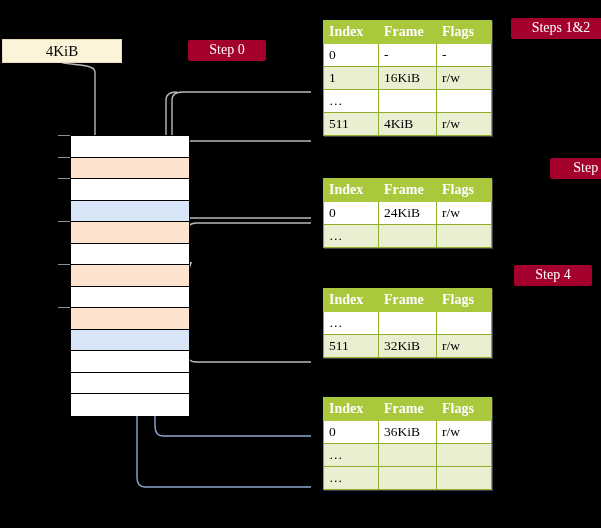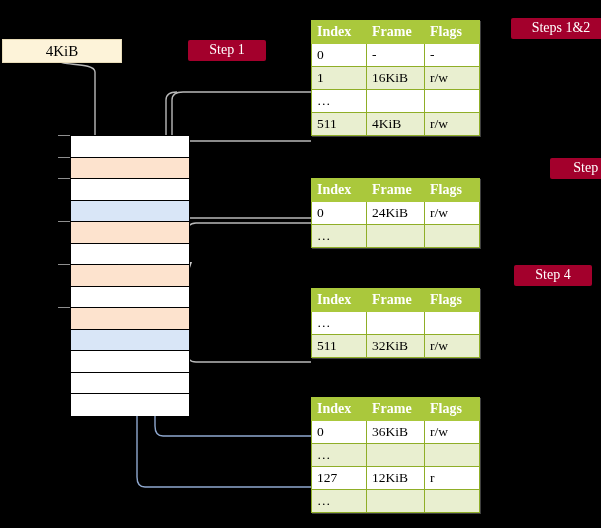--- a/index.html
+++ b/index.html
@@ -56,20 +56,21 @@
     width:12px;left:58px;
   }
 
   
   .ptable{
     position:absolute;
     border-collapse:collapse;
     font-size:13.5px;
     background:#1d4ed8;
     box-shadow:1px 1px 0 rgba(255,255,255,.25);
+    margin-left:12px;
   }
   .ptable td,.ptable th{
     border:1px solid #8fae27;
     padding:1px 5px;
     height:23px;
     box-sizing:border-box;
     text-align:left;
     font-weight:normal;
     white-space:nowrap;
   }
@@ -253,34 +254,29 @@
           <tr class="plain">
             <td class="col-index">0</td>
             <td class="col-frame">36KiB</td>
             <td class="col-flags">r/w</td>
           </tr>
           <tr class="alt">
             <td class="col-index">…</td>
             <td class="col-frame"></td>
             <td class="col-flags"></td>
           </tr>
-          <tr class="plain">
-            <td class="col-index">127</td>
-            <td class="col-frame">12KiB</td>
-            <td class="col-flags">r</td>
-          </tr>
           <tr class="alt">
             <td class="col-index">…</td>
             <td class="col-frame"></td>
             <td class="col-flags"></td>
           </tr>
         </tbody>
       </table>
     </div>
 
   <div id="badges">
-      <div class="badge" style="left: 188px; top: 40px; width: 62px;">Step 1</div>
+      <div class="badge" style="left: 188px; top: 40px; width: 62px;">Step 0</div>
       <div class="badge" style="left: 511px; top: 18px; width: 84px;">Steps 1&amp;2</div>
       <div class="badge" style="left: 518px; top: 158px; width: 66px; margin-left: 32px;">Step 3</div>
       <div class="badge" style="left: 514px; top: 265px; width: 62px; text-align: center;">Step 4</div>
     </div>
 
 </div>
 
 </body></html>

